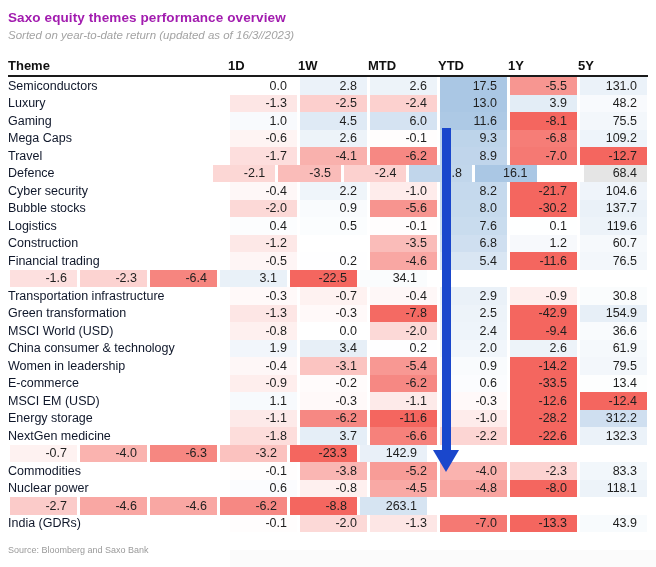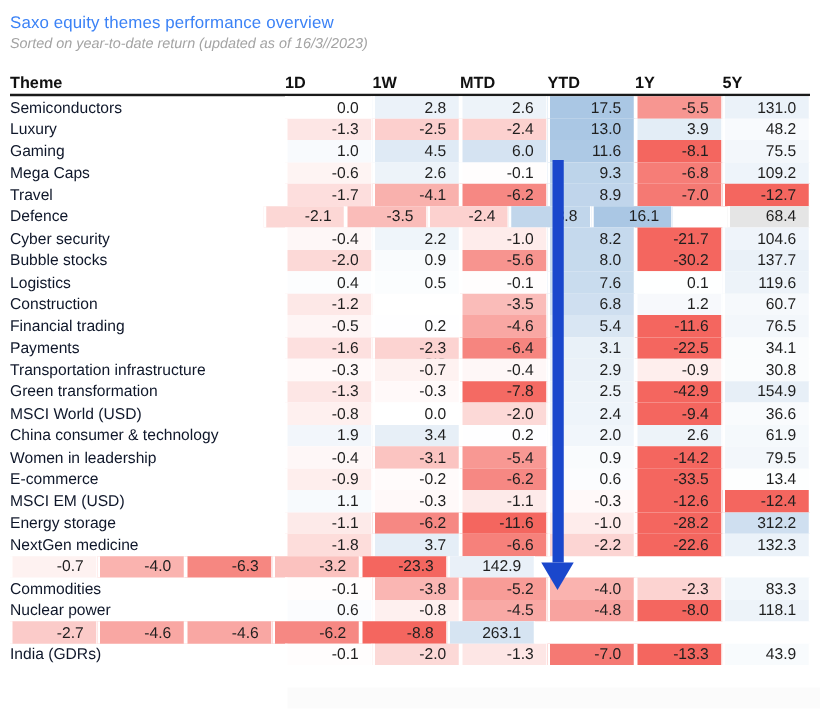--- a/index.html
+++ b/index.html
@@ -8,22 +8,22 @@
     position: relative;
     width: 656px;
     height: 567px;
     background: #ffffff;
     font-family: "Liberation Sans", sans-serif;
     overflow: hidden;
   }
   .title {
     margin: 10px 0 0 8px;
     font-size: 13.5px;
-    font-weight: normal;
-    color: #3b82f6;
+    font-weight: bold;
+    color: #a21caf;
     letter-spacing: 0.1px;
   }
   .subtitle {
     margin: 4px 0 0 8px;
     font-size: 11.5px;
     font-style: italic;
     color: #a3a3a3;
   }
   .table-wrap { margin: 15px 8px 0 8px; width: 640px; }
   .header-row {
@@ -203,21 +203,20 @@
         <div class="row">
           <div class="theme-cell">Financial trading</div>
           <div class="val-cell" style="background: rgb(254, 245, 245);">-0.5</div>
           <div class="val-cell" style="background: rgb(254, 254, 255);">0.2</div>
           <div class="val-cell" style="background: rgb(249, 167, 163);">-4.6</div>
           <div class="val-cell" style="background: rgb(217, 230, 243);">5.4</div>
           <div class="val-cell" style="background: rgb(244, 102, 95);">-11.6</div>
           <div class="val-cell" style="background: rgb(243, 247, 251);">76.5</div>
         </div>
         <div class="row">
-          <div class="theme-cell">Payments</div>
           <div class="val-cell" style="background: rgb(253, 224, 223);">-1.6</div>
           <div class="val-cell" style="background: rgb(252, 211, 209);">-2.3</div>
           <div class="val-cell" style="background: rgb(246, 133, 127);">-6.4</div>
           <div class="val-cell" style="background: rgb(233, 241, 248);">3.1</div>
           <div class="val-cell" style="background: rgb(244, 102, 95);">-22.5</div>
           <div class="val-cell" style="background: rgb(250, 252, 253);">34.1</div>
         </div>
         <div class="row">
           <div class="theme-cell">Transportation infrastructure</div>
           <div class="val-cell" style="background: rgb(255, 249, 249);">-0.3</div>
@@ -338,18 +337,19 @@
           <div class="val-cell" style="background: rgb(255, 253, 253);">-0.1</div>
           <div class="val-cell" style="background: rgb(252, 217, 215);">-2.0</div>
           <div class="val-cell" style="background: rgb(253, 230, 229);">-1.3</div>
           <div class="val-cell" style="background: rgb(245, 121, 115);">-7.0</div>
           <div class="val-cell" style="background: rgb(244, 102, 95);">-13.3</div>
           <div class="val-cell" style="background: rgb(248, 251, 253);">43.9</div>
         </div>
       </div>
   </div>
 
+  <div class="footer">Source: Bloomberg and Saxo Bank</div>
 
   <div class="arrow-shaft" style="background: rgb(26, 71, 204);"></div>
   <div class="arrow-head" style="border-top-color: rgb(26, 71, 204);"></div>
 
   <div class="bottom-shade"></div>
 </div>
 
 </body></html>

